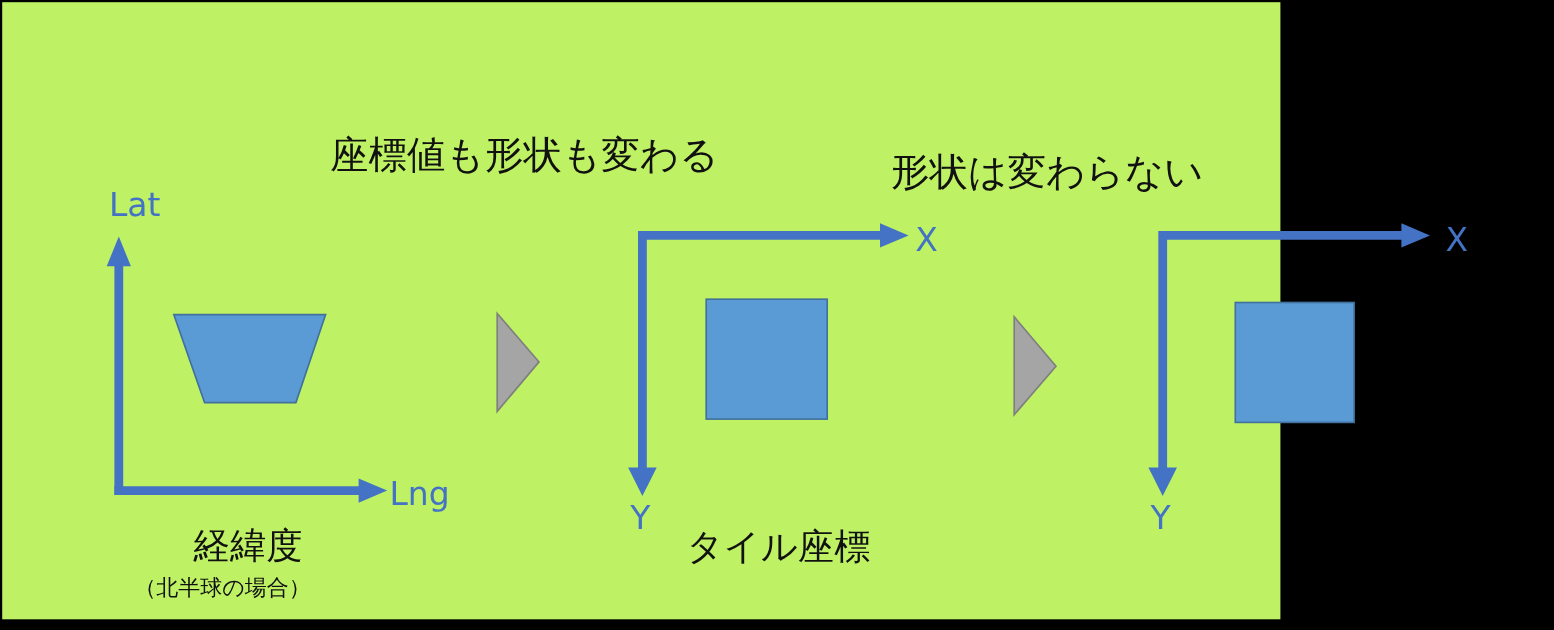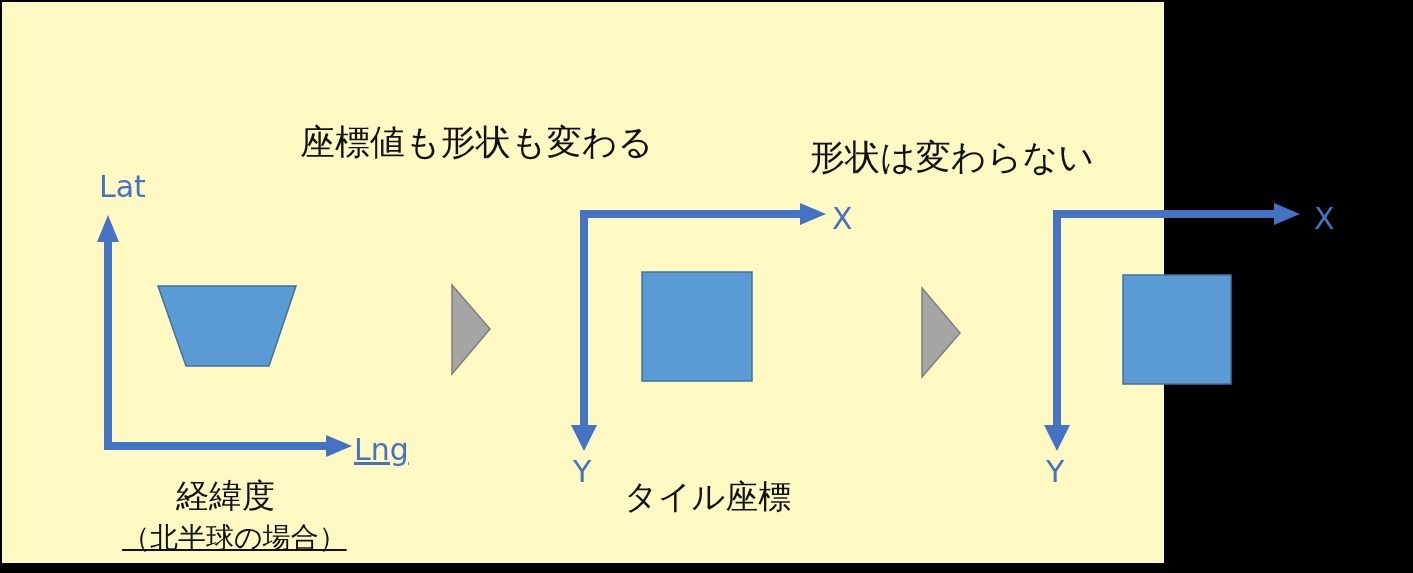--- a/index.html
+++ b/index.html
@@ -1,22 +1,22 @@
 <!DOCTYPE html>
 <html><head>
 <meta charset="utf-8">
 <style>
   html, body { margin: 0; padding: 0; background: #000; }
   body { width: 1413px; height: 573px; position: relative; overflow: hidden; font-family: "DejaVu Sans", sans-serif; }
-  .canvas { position: absolute; left: 2px; top: 2px; width: 1162px; height: 561px; background: #fef9c3; }
+  .canvas { position: absolute; left: 2px; top: 2px; width: 1162px; height: 561px; background: #bef264; }
   .abs { position: absolute; white-space: nowrap; }
   .axis-label { color: #4472c4; font-size: 30px; line-height: 1; }
   .caption { color: #111; font-size: 33px; line-height: 1; }
   .heading { color: #111; font-size: 35px; line-height: 1.2; }
-  .sub { color: #111; font-size: 28px; line-height: 1; text-decoration: underline; }
+  .sub { color: #111; font-size: 20px; line-height: 1; }
   svg.diagram { position: absolute; left: 0; top: 0; }
 </style>
 </head>
 <body>
 
 <div class="canvas">
 
   <svg class="diagram" width="1409" height="561" viewBox="2 2 1409 561">
 
     <g>
@@ -45,21 +45,21 @@
       <line x1="1057" y1="210" x2="1057" y2="428" stroke="#4472c4" stroke-width="8"></line>
       <polygon points="1057,451 1044,425 1070,425" fill="#4472c4"></polygon>
     </g>
     <rect x="1123" y="275" width="108" height="109" fill="#5b9bd5" stroke="#41719c" stroke-width="1.5"></rect>
   </svg>
 
   <div class="abs heading" style="left:298px; top:119px;">座標値も形状も変わる</div>
   <div class="abs heading" style="left:808px; top:134px;">形状は変わらない</div>
 
   <div class="abs axis-label" style="left:97px; top:170px;">Lat</div>
-  <div class="abs axis-label" style="left:352px; top:433px;text-decoration:underline;">Lng</div>
+  <div class="abs axis-label" style="left:352px; top:433px;">Lng</div>
   <div class="abs caption" style="left:174px; top:477px;">経緯度</div>
   <div class="abs sub" style="left:120px; top:522px;">（北半球の場合）</div>
 
   <div class="abs axis-label" style="left:830px; top:202px;">X</div>
   <div class="abs axis-label" style="left:571px; top:455px;">Y</div>
   <div class="abs caption" style="left:622px; top:478px;">タイル座標</div>
 
   <div class="abs axis-label" style="left:1312px; top:202px;">X</div>
   <div class="abs axis-label" style="left:1044px; top:455px;">Y</div>
 </div>

